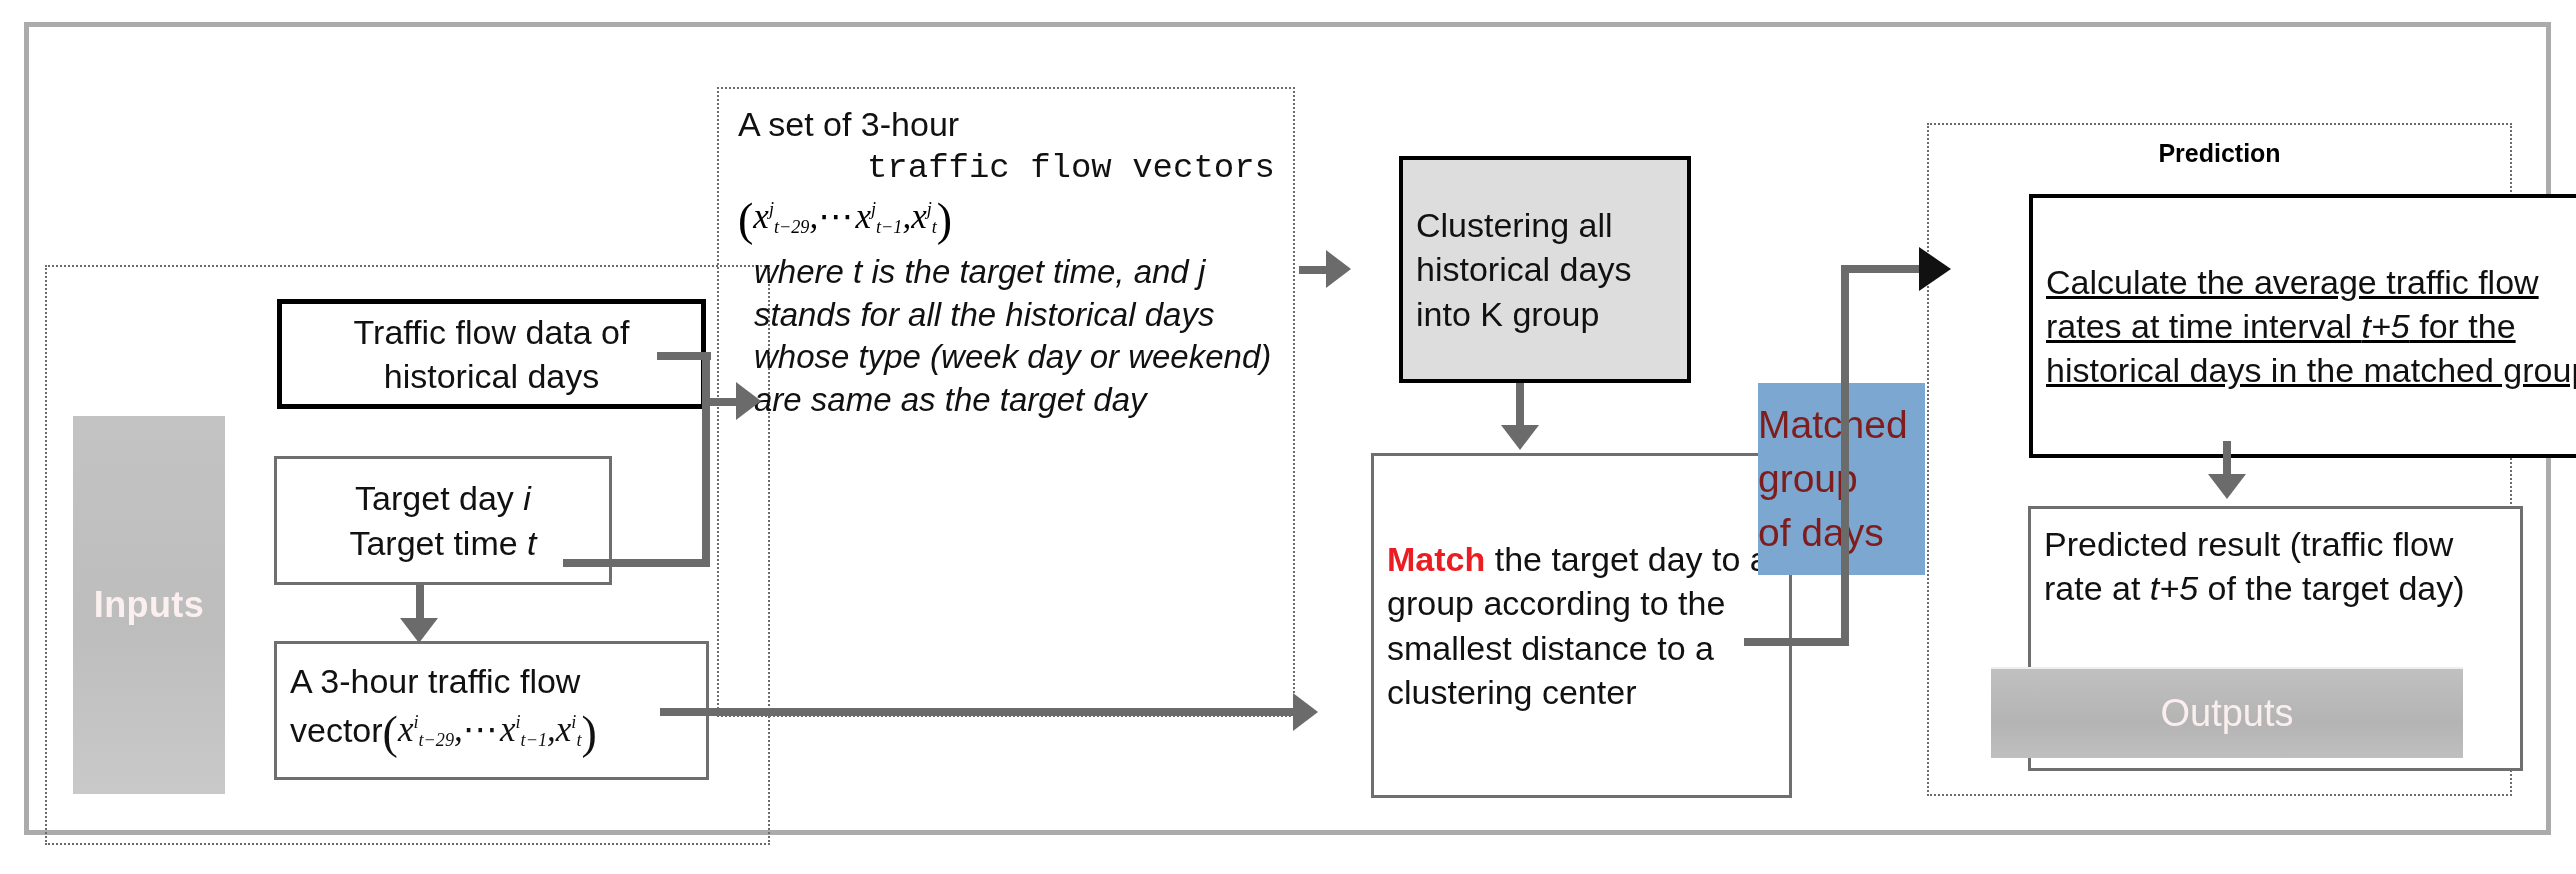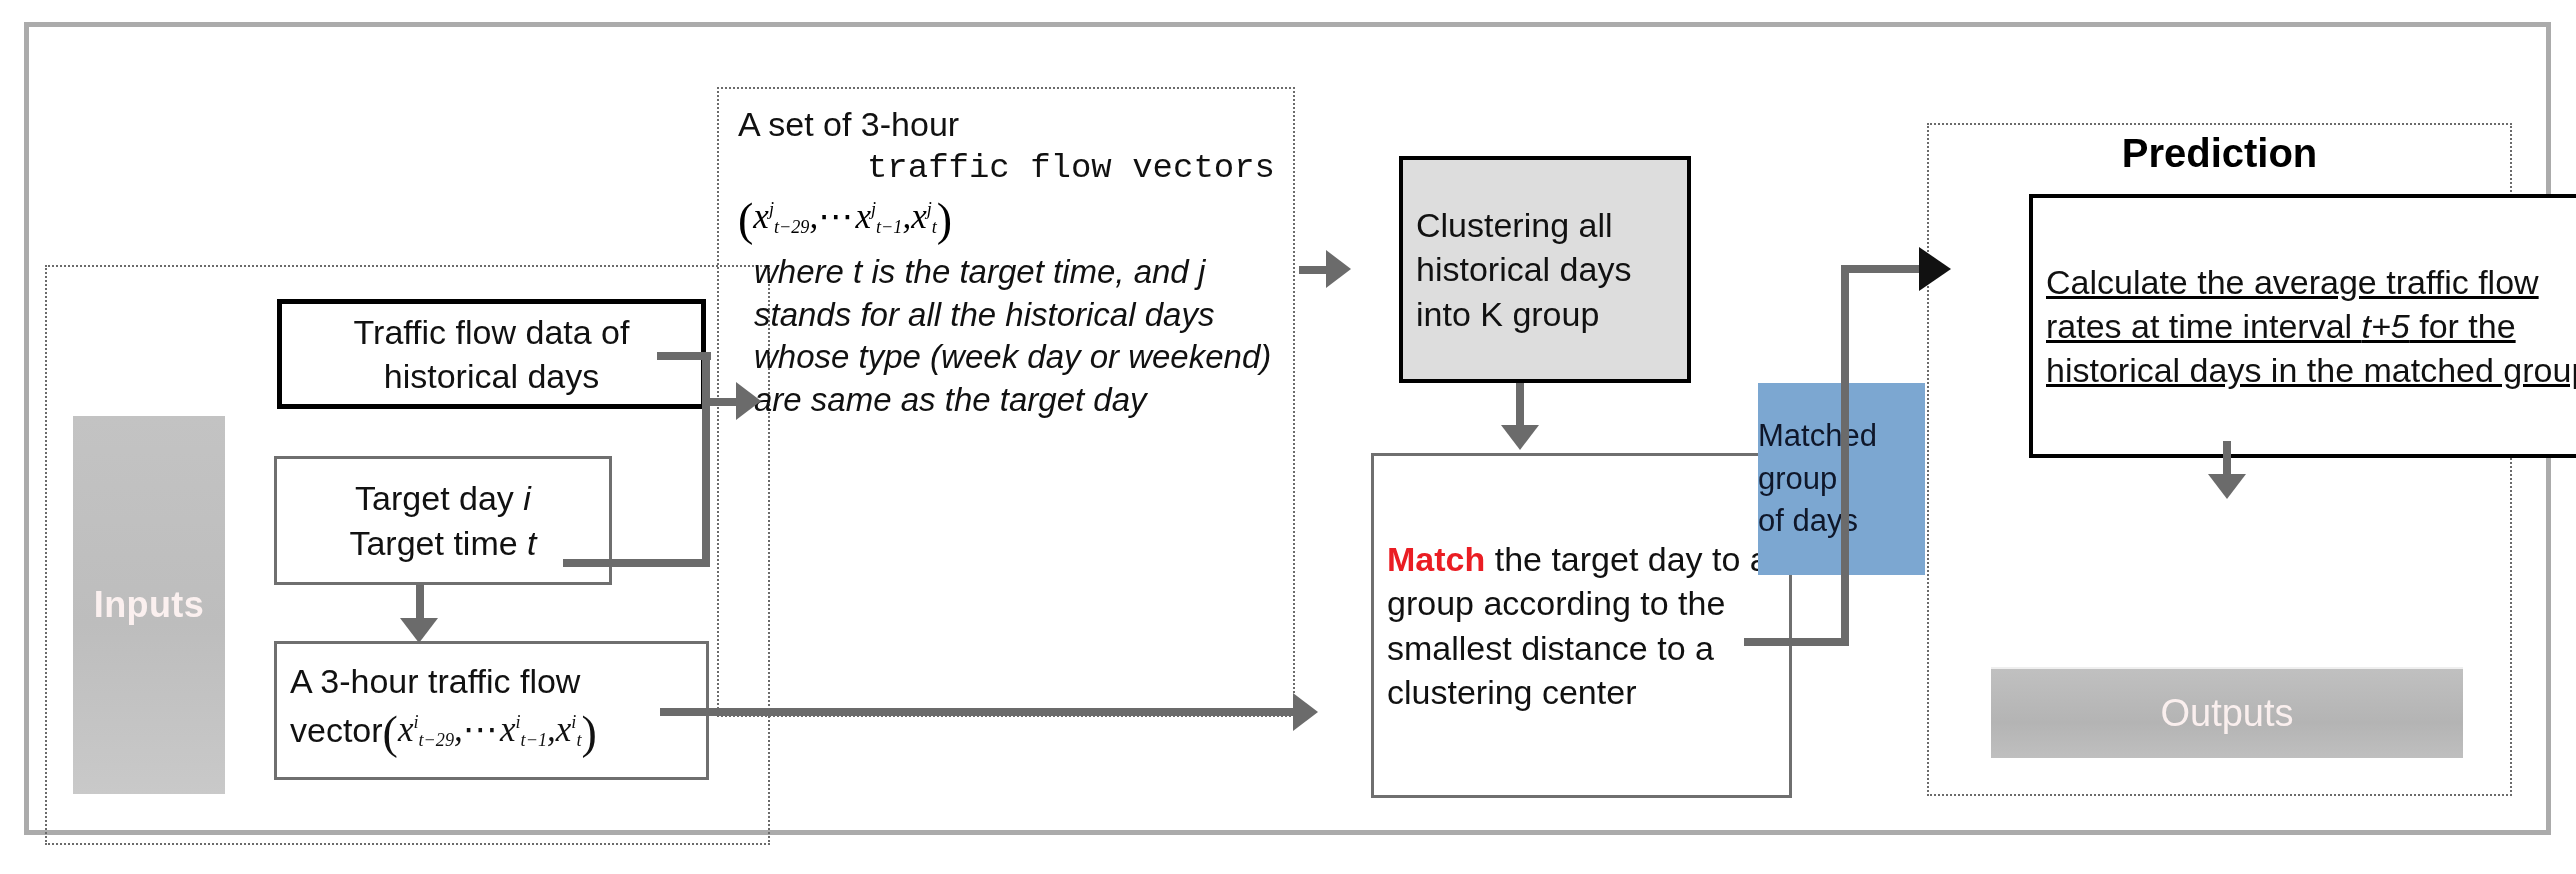--- a/index.html
+++ b/index.html
@@ -43,26 +43,26 @@
   
   #outputs-bar{left:1991px;top:667px;width:472px;height:91px;
                background:linear-gradient(180deg,#c0c0c0 0%,#b4b4b4 60%,#bfbfbf 100%);
                border-top:2.9px solid #efefef;
                display:flex;align-items:center;justify-content:center;}
   #outputs-bar .lbl{color:#faefee;font-weight:normal;font-size:38px;}
 
   
   #matched-box{left:1758px;top:383px;width:167px;height:192px;background:#7CA7D1;
                display:flex;align-items:center;justify-content:center;}
-  #matched-box .txt{font-size:31px;color:#0f172a;line-height:1.38;}
+  #matched-box .txt{font-size:39px;color:#7f1d1d;line-height:1.38;}
 
   
   #prediction-title{left:1927px;top:131px;width:585px;height:44px;display:flex;
                     align-items:center;justify-content:center;}
-  #prediction-title span{font-size:40px;font-weight:bold;color:#000;}
+  #prediction-title span{font-size:25px;font-weight:bold;color:#000;}
   .t-big{font-size:34px;color:#111;}
   .t-ital{font-style:italic;font-size:33px;color:#111;}
   .pad-lr{padding:0 13px;text-align:left;}
   .red{color:#ea1d23;font-weight:bold;}
   em.v{font-style:italic;}
 
   
   .math{font-family:"Liberation Serif", serif;font-style:italic;font-size:35px;
         white-space:nowrap;display:inline-block;vertical-align:middle;}
   .math .paren{font-style:normal;font-size:46px;vertical-align:-7.3px;}
@@ -143,20 +143,23 @@
   </div>
 
   <div id="prediction-title" class="abs">
     <span>Prediction</span>
   </div>
 
   <div id="calc-box" class="box med-black">
     <span class="txt t-big pad-lr"><span>Calculate the average traffic flow rates at time interval </span><em class="v">t+5</em><span> for the historical days in the matched group</span></span>
   </div>
 
+  <div id="result-box" class="box thin-gray" style="align-items:flex-start;">
+    <span class="txt t-big pad-lr" style="margin-top:13px;"><span>Predicted result (traffic flow rate at </span><em class="v">t+5</em><span> of the target day)</span></span>
+  </div>
 
   <div id="outputs-bar" class="abs">
     <span class="lbl">Outputs</span>
   </div>
 
   <div class="conn" style="left:657px;top:352px;width:54px;height:8px;"></div>
 
   <div class="conn" style="left:563px;top:559px;width:147px;height:8px;"></div>
 
   <div class="conn" style="left:702px;top:352px;width:8px;height:215px;"></div>

